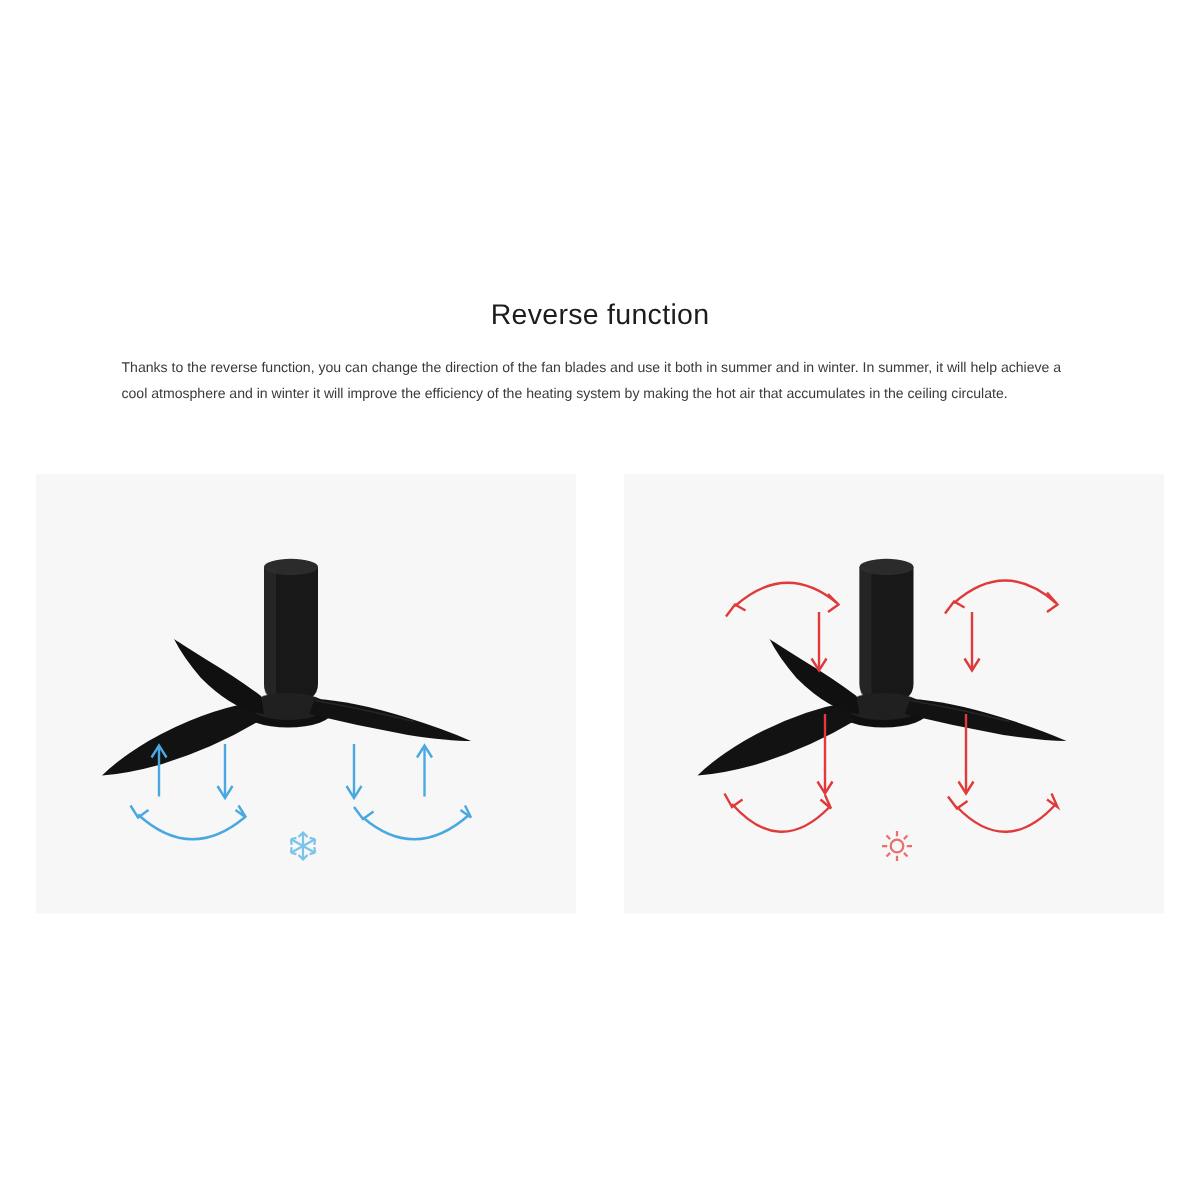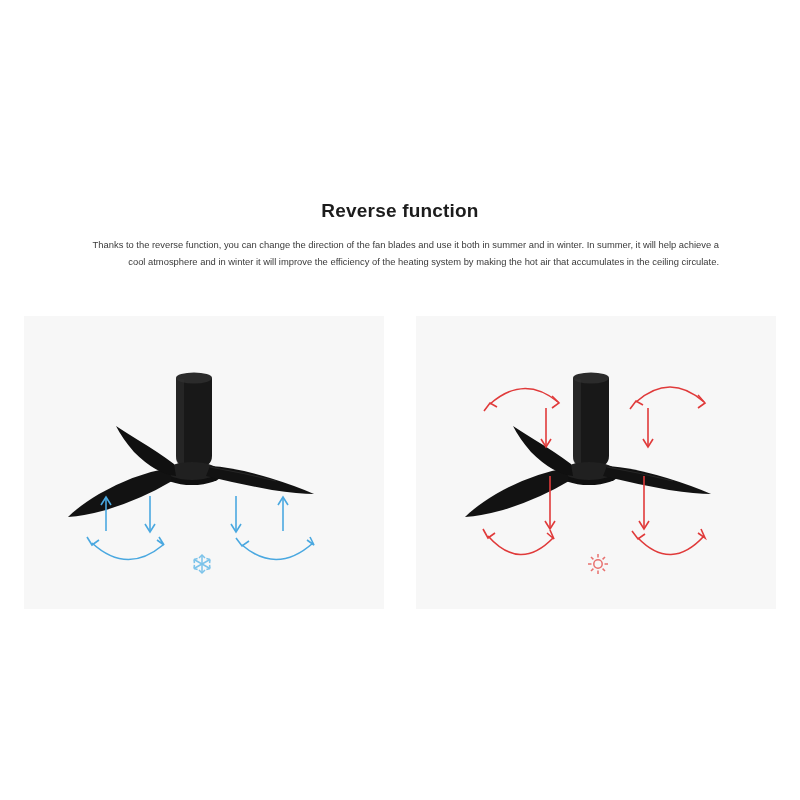--- a/index.html
+++ b/index.html
@@ -22,30 +22,30 @@
   .content {
     position: absolute;
     left: 0;
     top: 200px;
     width: 800px;
   }
 
   .section-title {
     text-align: center;
     font-size: 19px;
-    font-weight: bold;
+    font-weight: normal;
     color: #1c1c1c;
     letter-spacing: 0.2px;
     margin: 0 0 14px 0;
   }
 
   .section-desc {
     width: 638px;
     margin: 12px auto;
-    text-align: right;
+    text-align: left;
     font-size: 9.4px;
     line-height: 1.85;
     color: #3a3a3a;
   }
 
   .panels {
     position: absolute;
     left: 0;
     top: 316px;
     width: 800px;

